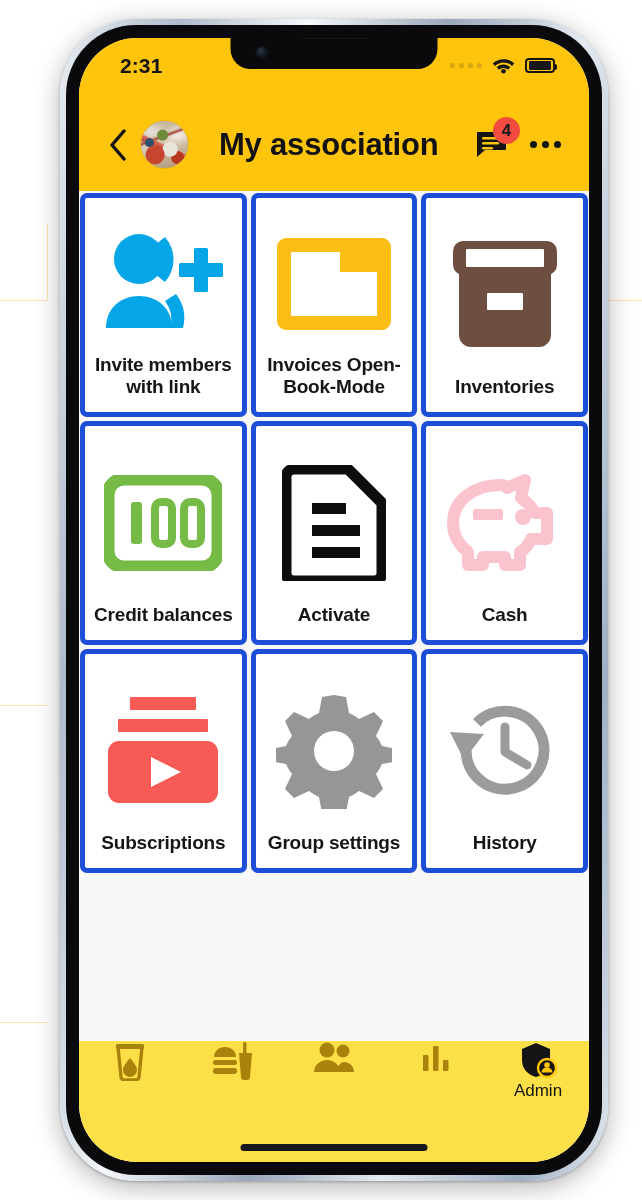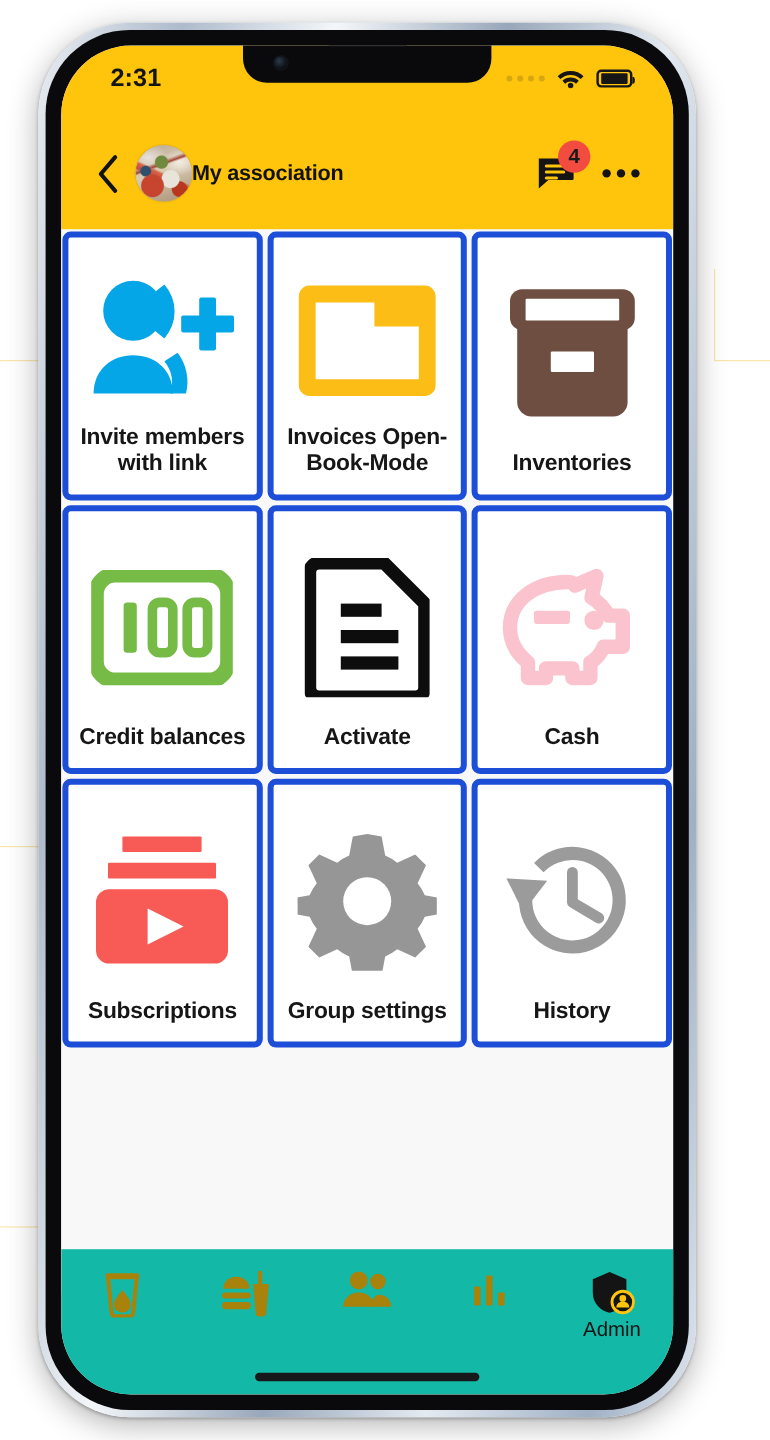--- a/index.html
+++ b/index.html
@@ -24,21 +24,21 @@
     position: absolute;
     background: #f6cf6a;
     opacity: .55;
   }
   .guide.h { height: 1px; }
   .guide.v { width: 1px; }
 
   
   .phone {
     position: absolute;
-    left: 32px;
+    left: 60px;
     top: 19px;
     width: 548px;
     height: 1162px;
     border-radius: 76px;
     background: linear-gradient(100deg,#e9edf2 0%,#aebbcc 16%,#f4f7fa 33%,#98a7ba 52%,#e4eaf1 70%,#9fb0c4 88%,#dfe6ee 100%);
     box-shadow: 0 6px 26px rgba(0,0,0,.30), 0 1px 3px rgba(0,0,0,.25);
   }
   .phone-inner {
     position: absolute;
     left: 6px; top: 6px; right: 6px; bottom: 6px;
@@ -176,22 +176,22 @@
   .av-b { background:
       linear-gradient(25deg, transparent 38%, #c0422f 41%, #d65a3f 48%, transparent 51%),
       linear-gradient(-20deg, transparent 60%, #9c3526 63%, transparent 68%); opacity:.9; }
   .av-c { background:
       radial-gradient(circle at 30% 72%, #c7442f 0 9px, transparent 10px),
       radial-gradient(circle at 62% 60%, #e8e4da 0 7px, transparent 8px),
       radial-gradient(circle at 78% 78%, #b8371f 0 6px, transparent 7px),
       radial-gradient(circle at 46% 30%, #6f8a3c 0 5px, transparent 6px),
       radial-gradient(circle at 18% 46%, #2f4f6e 0 4px, transparent 5px); }
   .title {
-    margin-left: 0;
-    font-size: 18px;
+    margin-left: 31px;
+    font-size: 31px;
     font-weight: 700;
     color: #121212;
     letter-spacing: -.2px;
     white-space: nowrap;
   }
   .appbar-right {
     margin-left: auto;
     display: flex;
     align-items: center;
     gap: 18px;
@@ -262,24 +262,23 @@
     line-height: 1.16;
     letter-spacing: -.2px;
     padding-bottom: 2px;
   }
 
   
   .bottomnav {
     position: absolute;
     left: 0; right: 0; bottom: 0;
     height: 121px;
-    background: #14b8a6;
+    background: #fde047;
     display: flex;
     align-items: flex-start;
-    padding-top: 17px;
   }
   .navitem {
     flex: 1 1 0;
     display: flex;
     flex-direction: column;
     align-items: center;
     gap: 2px;
     cursor: pointer;
   }
   .navitem svg { display: block; }

